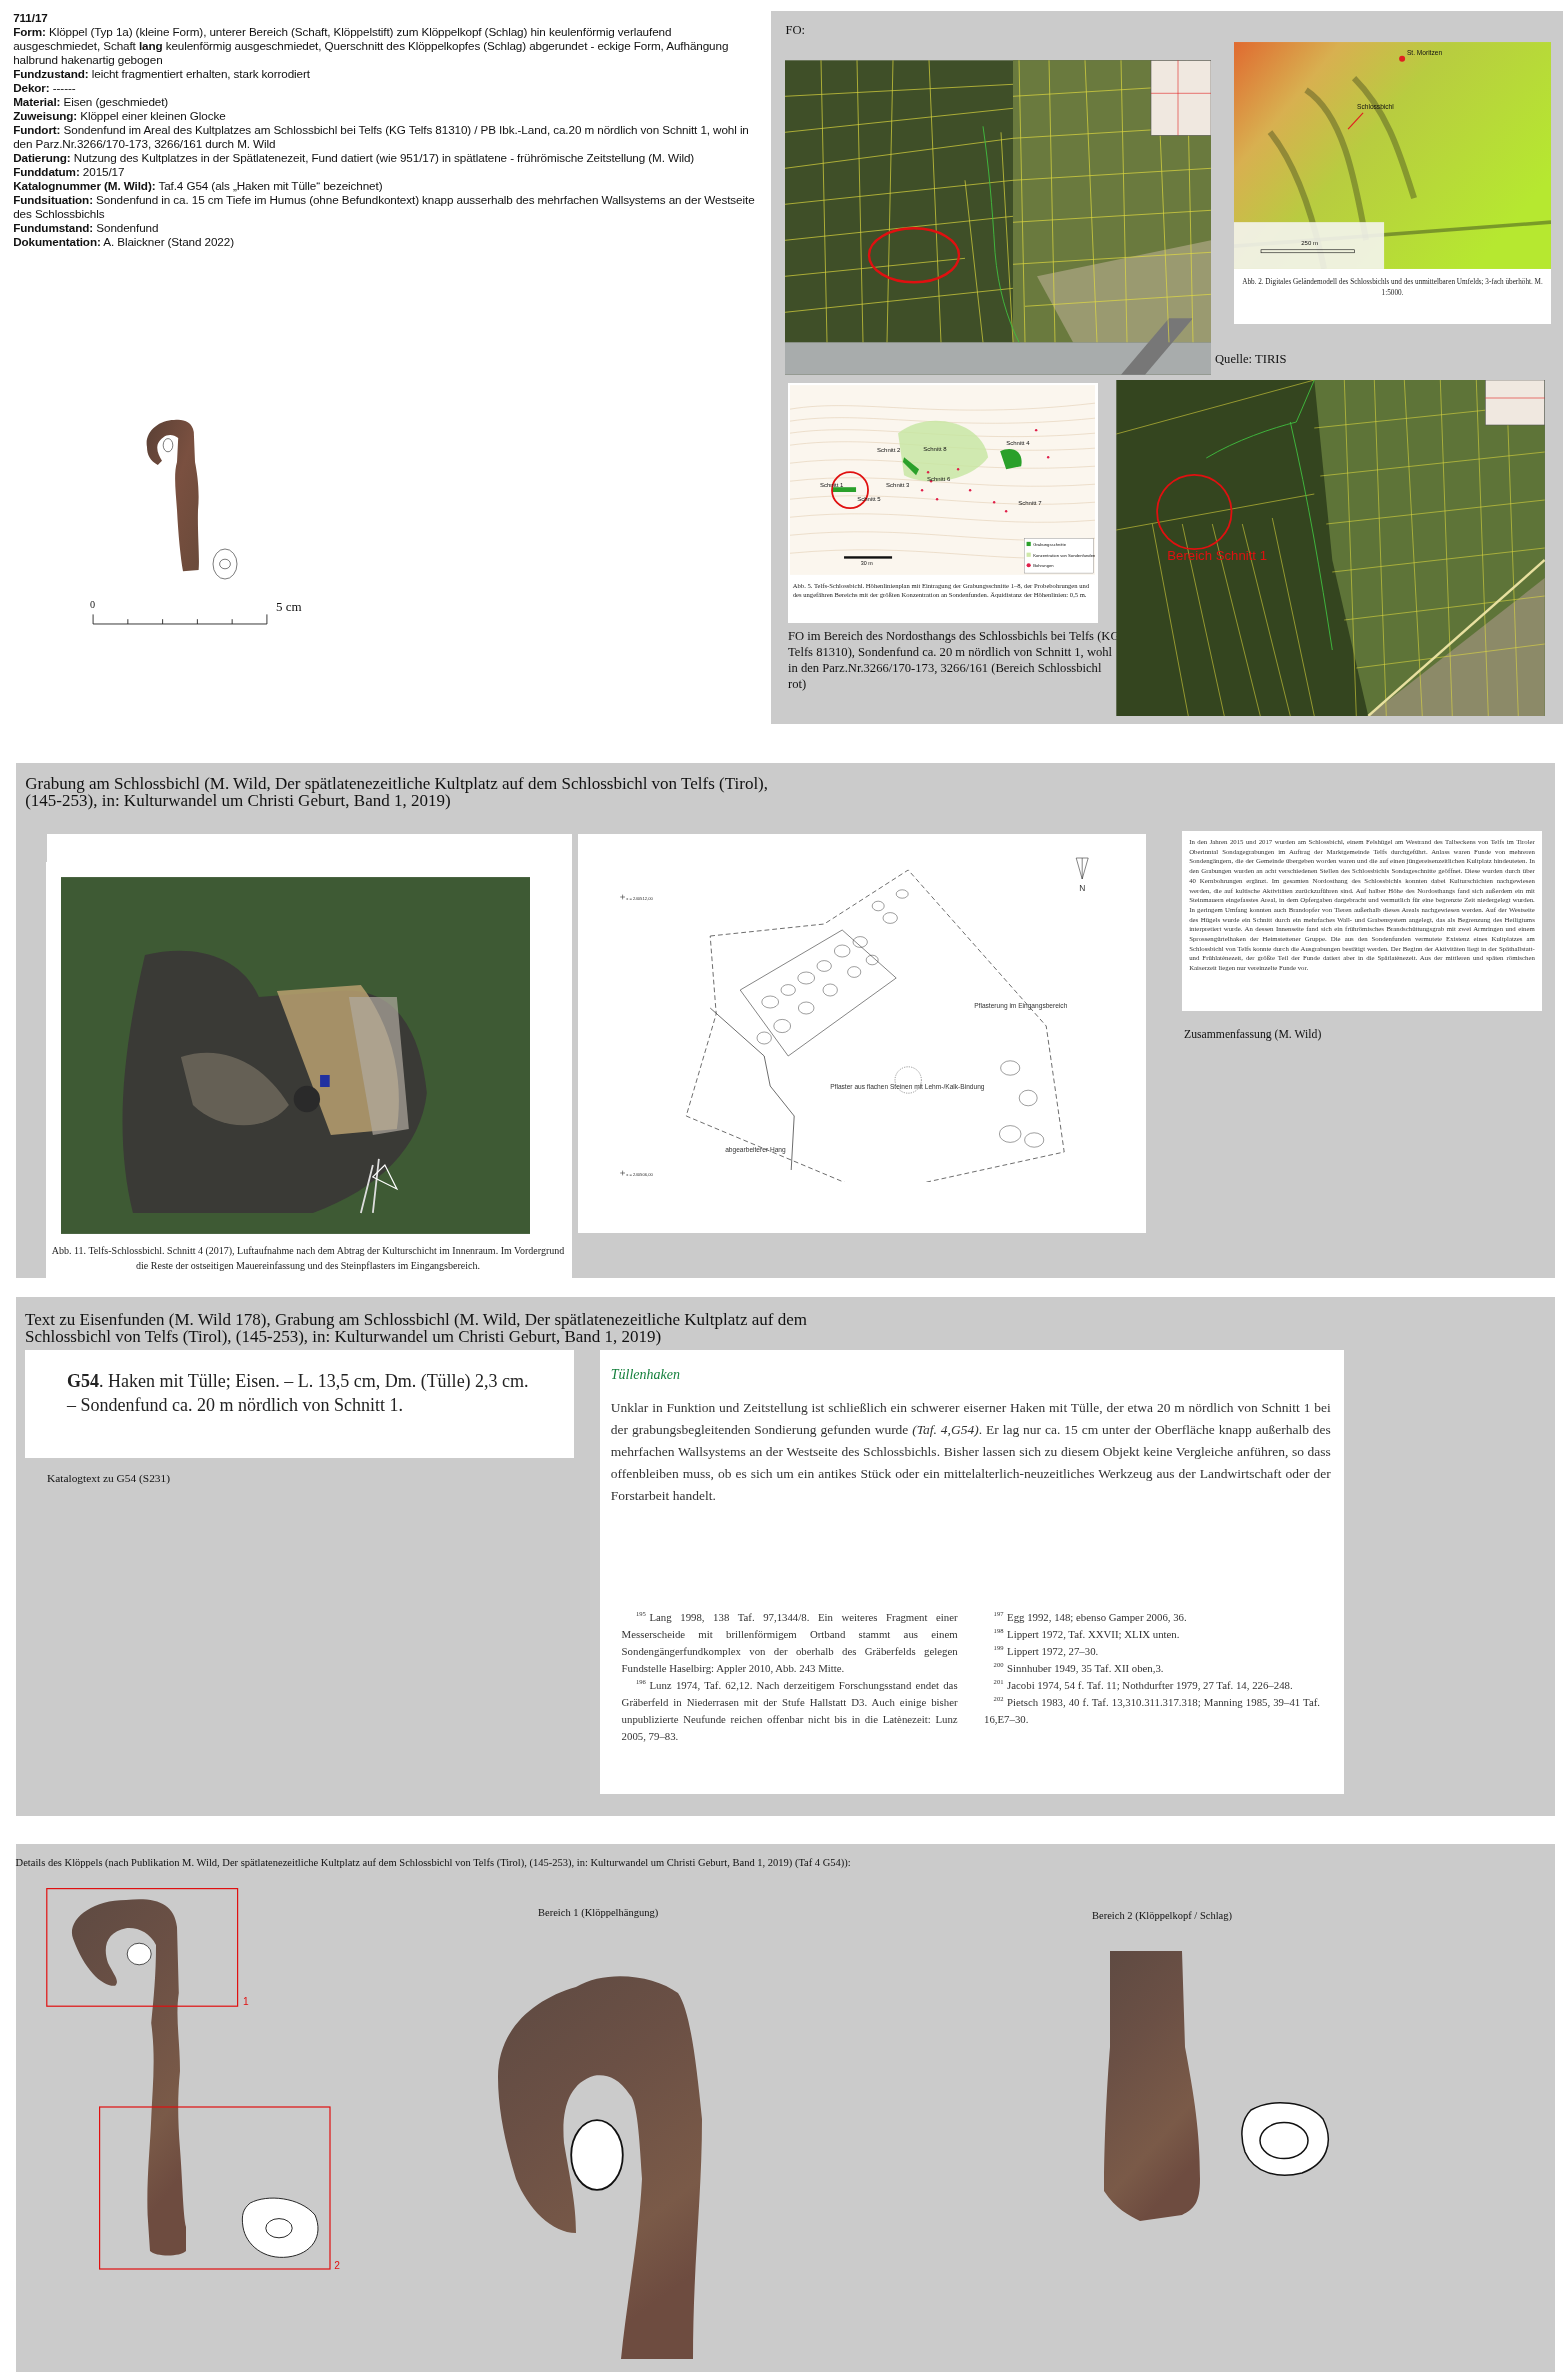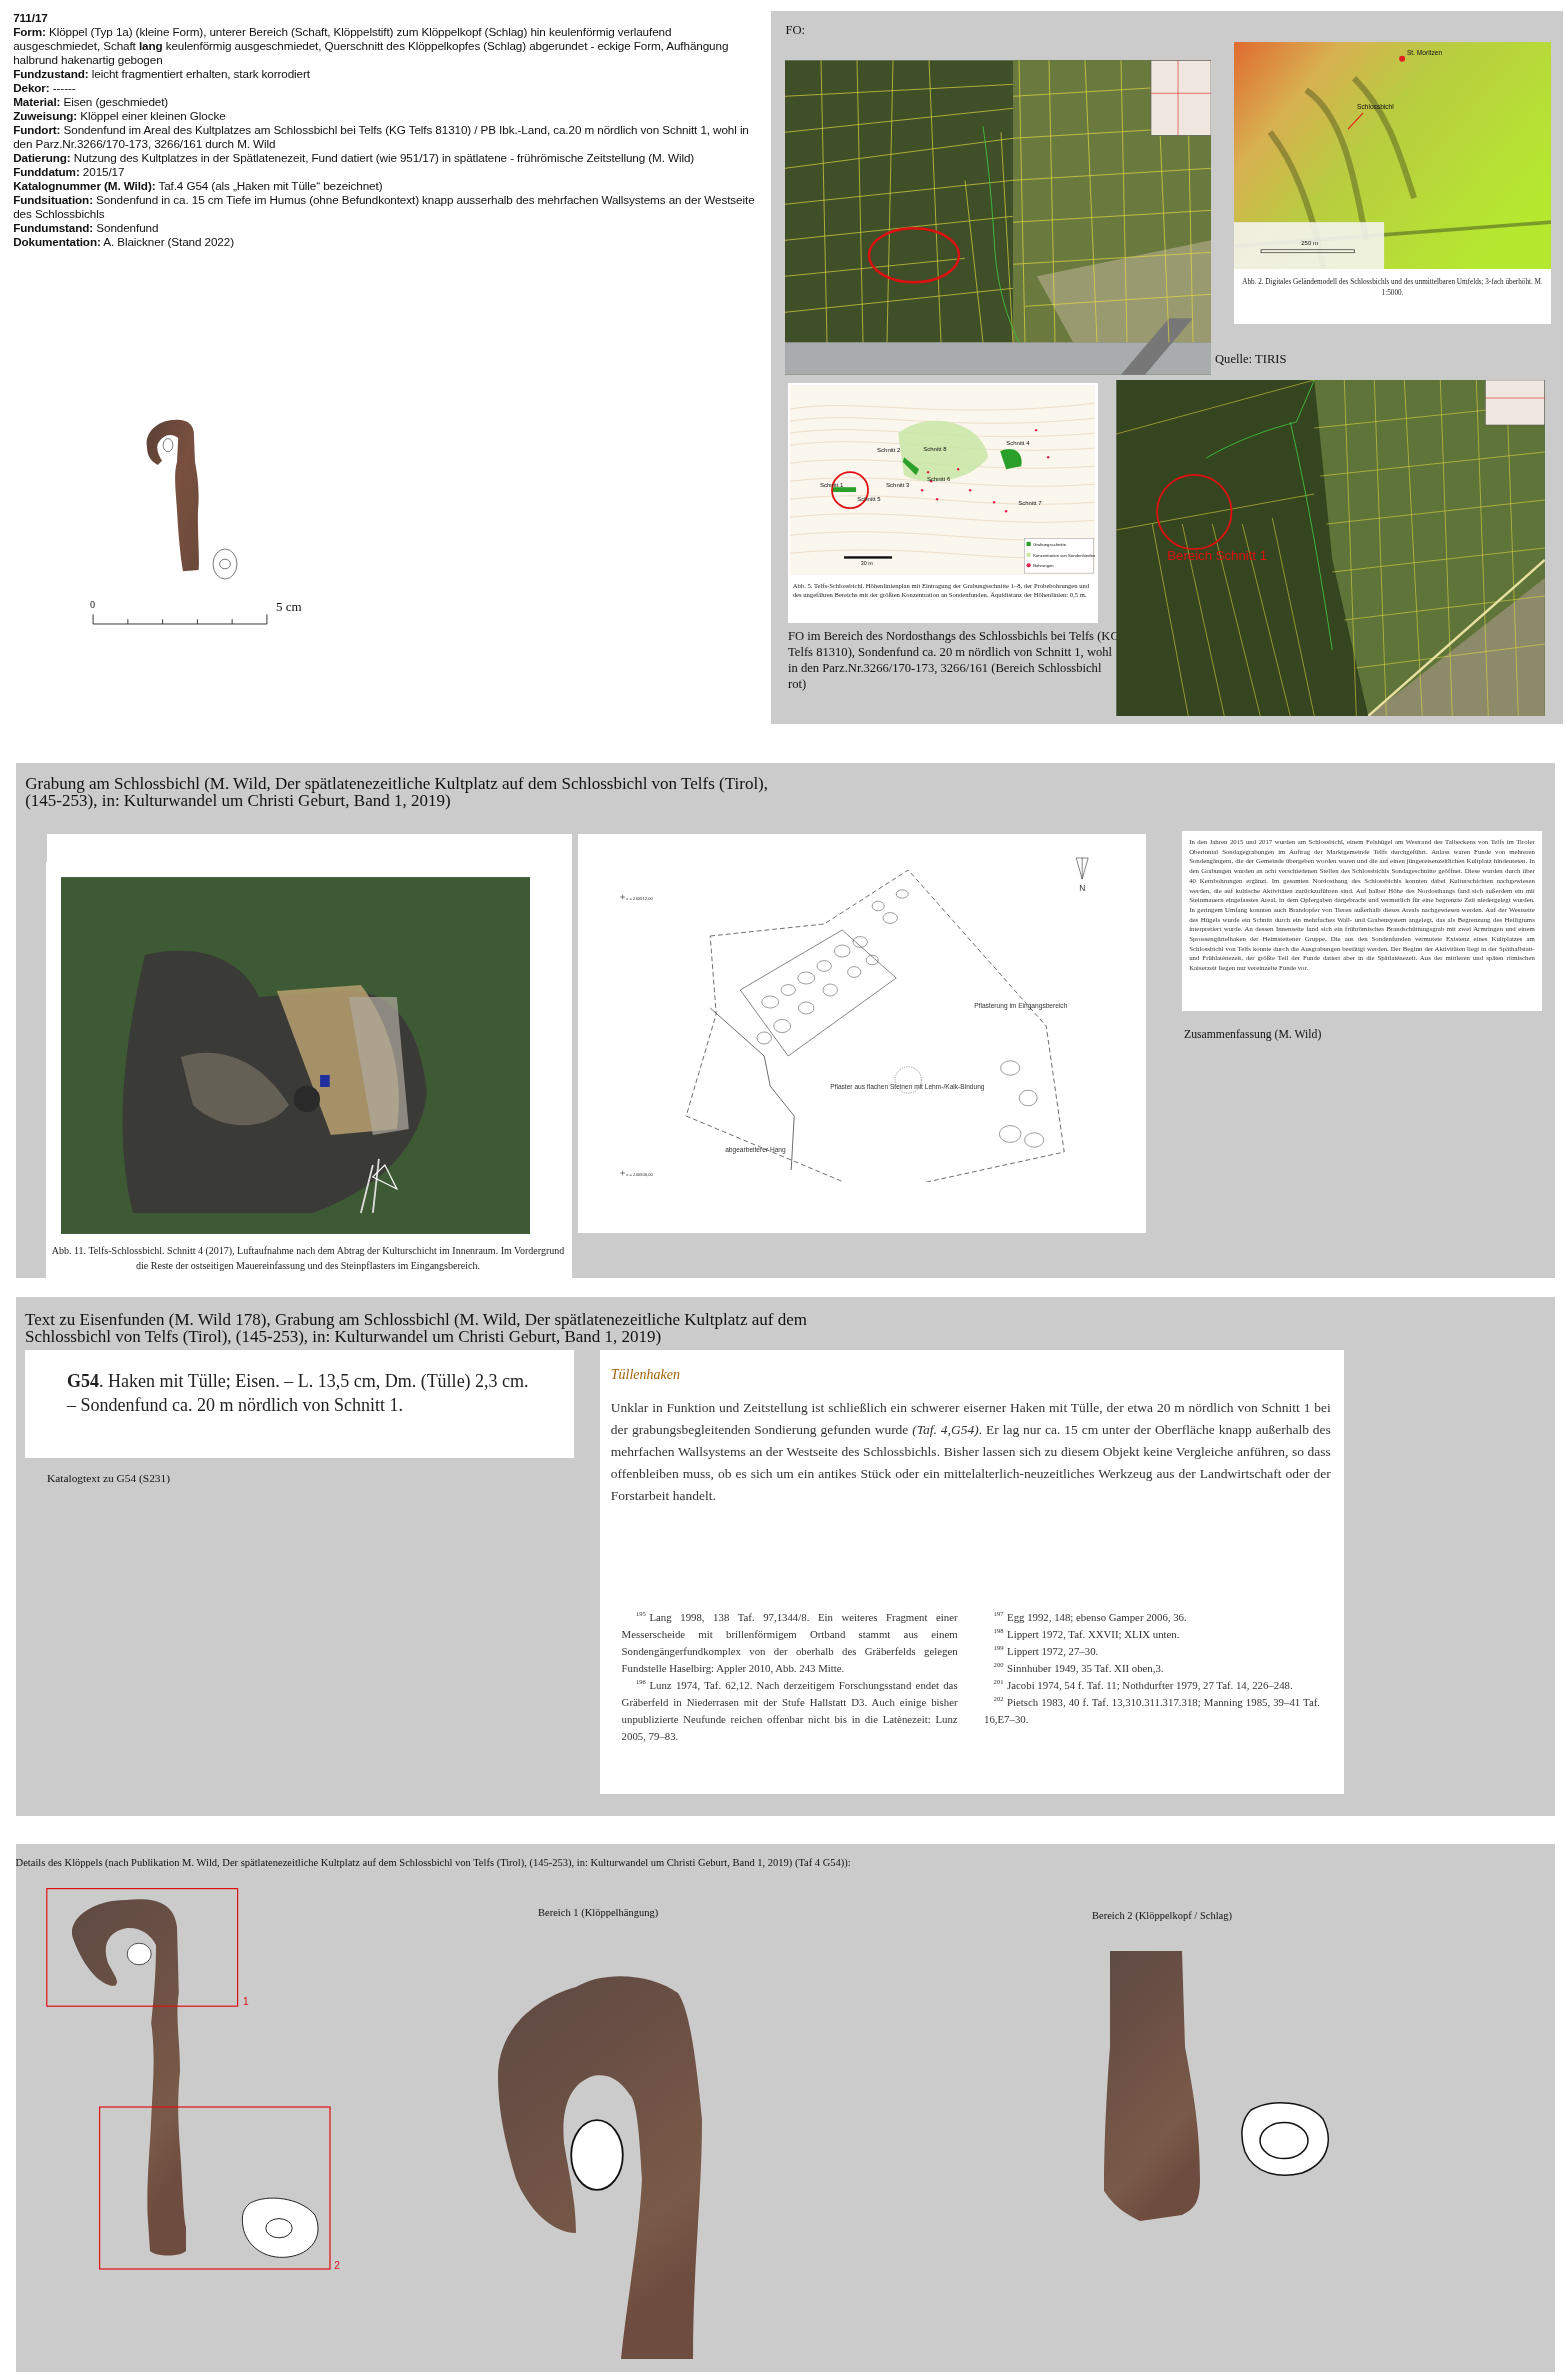--- a/index.html
+++ b/index.html
@@ -258,21 +258,21 @@
 
 <div class="abs grey" style="left:15.6px;top:1297px;width:1539px;height:519px"></div>
 <div class="abs sect-title sans" style="left:25px;top:1311px;width:840px">Text zu Eisenfunden (M. Wild 178), Grabung am Schlossbichl (M. Wild, Der spätlatenezeitliche Kultplatz auf dem Schlossbichl von Telfs (Tirol), (145-253), in: Kulturwandel um Christi Geburt, Band 1, 2019)</div>
 
 <div class="abs white" style="left:25px;top:1350px;width:549px;height:108px;padding:19px 42px">
   <div class="serif" style="font-size:18px;line-height:24px;color:#222"><b>G54</b><span>. Haken mit Tülle; Eisen. – L. 13,5 cm, Dm. (Tülle) 2,3 cm. – Sondenfund ca. 20 m nördlich von Schnitt 1.</span></div>
 </div>
 <div class="abs sans" style="left:47px;top:1472px;font-size:11.4px">Katalogtext zu G54 (S231)</div>
 
 <div class="abs white" style="left:600px;top:1350px;width:744px;height:444px">
-  <div class="abs serif" style="left:10.8px;top:17px;font-style:italic;font-size:14px;color:#a16207">Tüllenhaken</div>
+  <div class="abs serif" style="left:10.8px;top:17px;font-style:italic;font-size:14px;color:#15803d">Tüllenhaken</div>
   <div class="abs serif" style="left:10.8px;top:47px;width:720px;font-size:13.5px;line-height:22px;text-align:justify;color:#333"><span>Unklar in Funktion und Zeitstellung ist schließlich ein schwerer eiserner Haken mit Tülle, der etwa 20 m nördlich von Schnitt 1 bei der grabungsbegleitenden Sondierung gefunden wurde </span><i>(Taf. 4,G54)</i><span>. Er lag nur ca. 15 cm unter der Oberfläche knapp außerhalb des mehrfachen Wallsystems an der Westseite des Schlossbichls. Bisher lassen sich zu diesem Objekt keine Vergleiche anführen, so dass offenbleiben muss, ob es sich um ein antikes Stück oder ein mittelalterlich-neuzeitliches Werkzeug aus der Landwirtschaft oder der Forstarbeit handelt.</span></div>
 
   <div class="abs" style="left:21.6px;top:259px;width:336px">
     <div class="fn" style="text-indent:14.4px"><sup>195</sup><span>Lang 1998, 138 Taf. 97,1344/8. Ein weiteres Fragment einer Messerscheide mit brillenförmigem Ortband stammt aus einem Sondengängerfundkomplex von der oberhalb des Gräberfelds gelegen Fundstelle Haselbirg: Appler 2010, Abb. 243 Mitte.</span></div>
     <div class="fn" style="text-indent:14.4px"><sup>196</sup><span>Lunz 1974, Taf. 62,12. Nach derzeitigem Forschungsstand endet das Gräberfeld in Niederrasen mit der Stufe Hallstatt D3. Auch einige bisher unpublizierte Neufunde reichen offenbar nicht bis in die Latènezeit: Lunz 2005, 79–83.</span></div>
   </div>
   <div class="abs" style="left:384px;top:259px;width:336px">
     <div class="fn" style="text-indent:9.6px"><sup>197</sup><span>Egg 1992, 148; ebenso Gamper 2006, 36.</span></div>
     <div class="fn" style="text-indent:9.6px"><sup>198</sup><span>Lippert 1972, Taf. XXVII; XLIX unten.</span></div>
     <div class="fn" style="text-indent:9.6px"><sup>199</sup><span>Lippert 1972, 27–30.</span></div>

